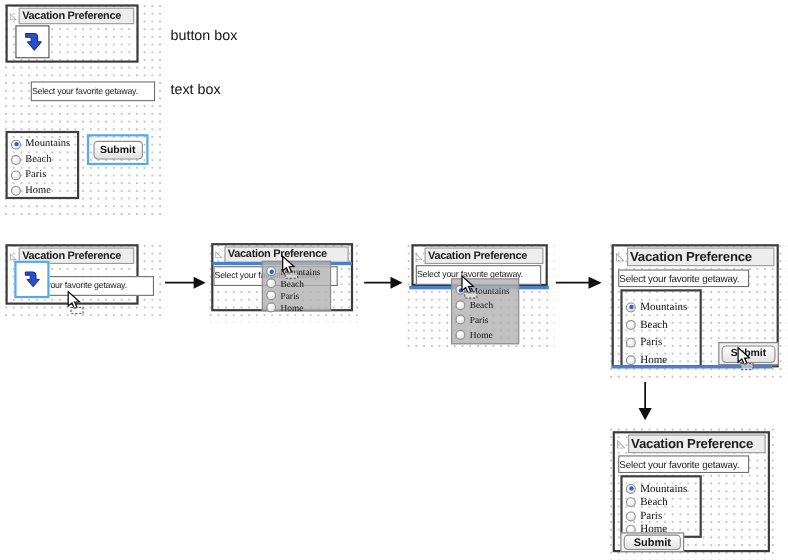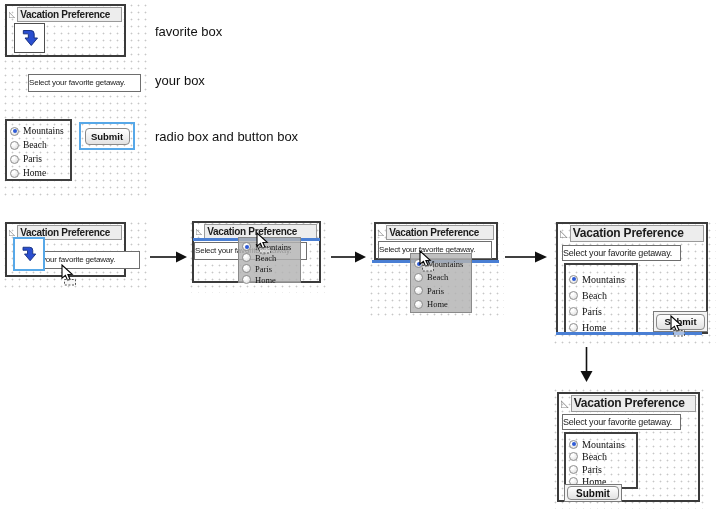--- a/index.html
+++ b/index.html
@@ -86,23 +86,22 @@
           <span class="rdot"></span>
           <span class="rlabel">Home</span>
         </div>
     </div>
 
     <div class="abs selbox" style="left:79px;top:122px;width:56px;height:28px;display:flex;align-items:center;justify-content:center;">
       <div class="btn" style="width:45px;height:17px;font-size:9.5px;">Submit</div>
     </div>
   </div>
 
-  <div class="abs seclabel" style="left:155px;top:24px;">favorite box</div>
-  <div class="abs seclabel" style="left:155px;top:73px;">your box</div>
-  <div class="abs seclabel" style="left:155px;top:129px;">radio box and button box</div>
+  <div class="abs seclabel" style="left:155px;top:24px;">button box</div>
+  <div class="abs seclabel" style="left:155px;top:73px;">text box</div>
 
   <div class="abs dots" style="left:0;top:218px;width:147px;height:70px;">
     <div class="abs frame" style="left:5px;top:4px;width:121px;height:55px;">
       <div class="whdr hs">
         <span class="tri">◺</span>
         <span class="hlabel">Vacation Preference</span>
       </div>
     </div>
     <div class="abs tb s" style="left:18px;top:33px;width:122px;height:18px;z-index:1;">Select your favorite getaway.</div>
     <div class="abs selbox iconbox" style="left:13px;top:19px;width:32px;height:34px;z-index:2;">

